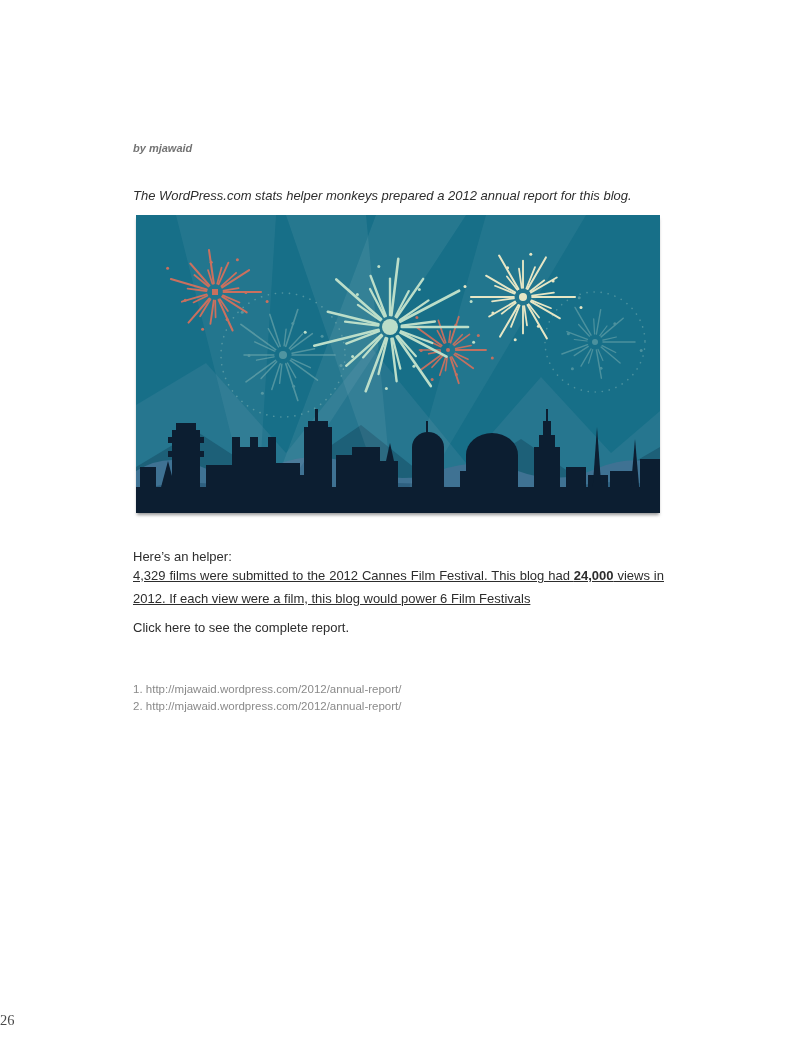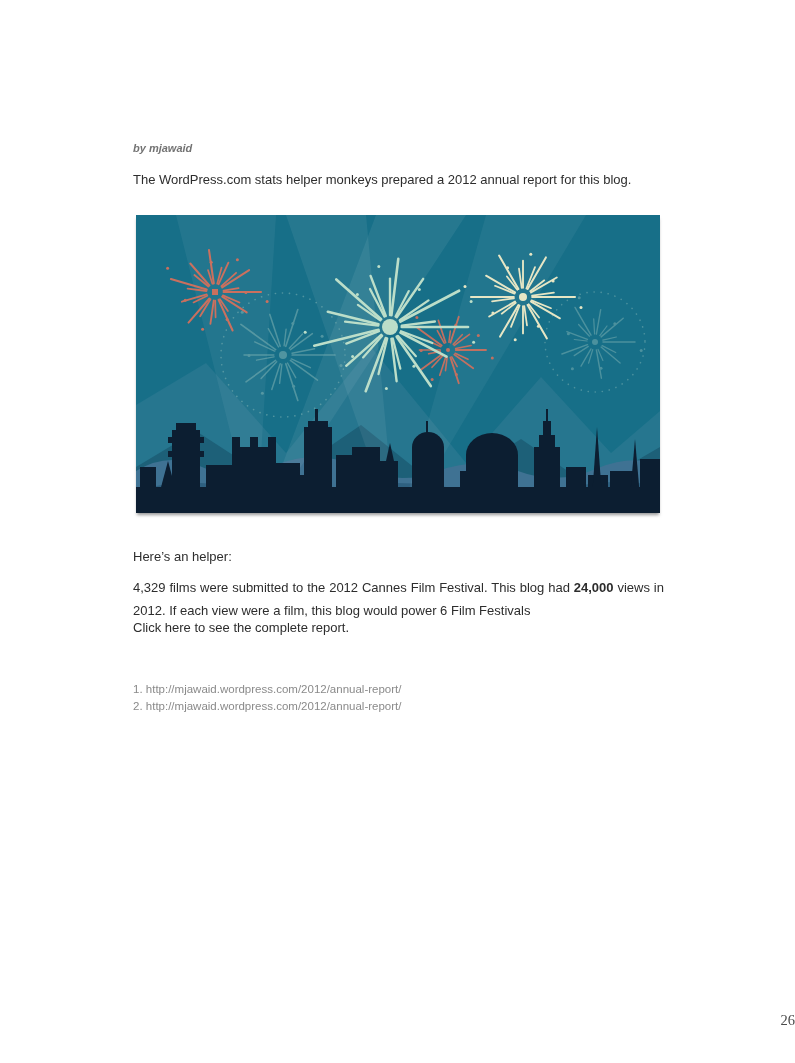--- a/index.html
+++ b/index.html
@@ -14,39 +14,39 @@
     left:133px; top:98px; width:540px;
     font-size:23.5px; font-weight:700; color:#1a1a1a; letter-spacing:.2px;
   }
   .byline {
     left:133px; top:142px; width:300px;
     font-size:11px; font-style:italic; font-weight:700; color:#737373;
   }
   .para {
     left:133px; width:531px; font-size:13px; line-height:23px; color:#2d2d2d;
   }
-  .intro { top:168px; }
+  .intro { top:184px;font-style:italic; }
   .figure {
     left:136px; top:215px; width:524px; height:298px;
     box-shadow:0 3px 3px -1px rgba(70,70,70,.55);
     line-height:0;
   }
   .figure svg { width:100%; height:100%; display:block; }
   .excerpt-label { top:545px; }
-  .excerpt { top:576px; text-align:justify; }
+  .excerpt { top:564px; text-align:justify;text-decoration:underline; }
   .excerpt b { font-weight:700; }
   .cta { top:604px;margin-top:12px; }
   .links {
     left:133px; top:681px; width:531px;
     font-size:11.5px; line-height:16.5px; color:#8a8a8a;
   }
   .links .url { cursor:pointer; }
   .pagenum {
     left:0; top:1012px; width:100%;
-    text-align:right; font-family:"Liberation Serif", serif;
+    text-align:left; font-family:"Liberation Serif", serif;
     font-size:14.5px; color:#4a4a4a;
   }
 </style>
 </head>
 <body>
 
 <div class="page">
 
 
   <div class="abs byline">by mjawaid</div>

